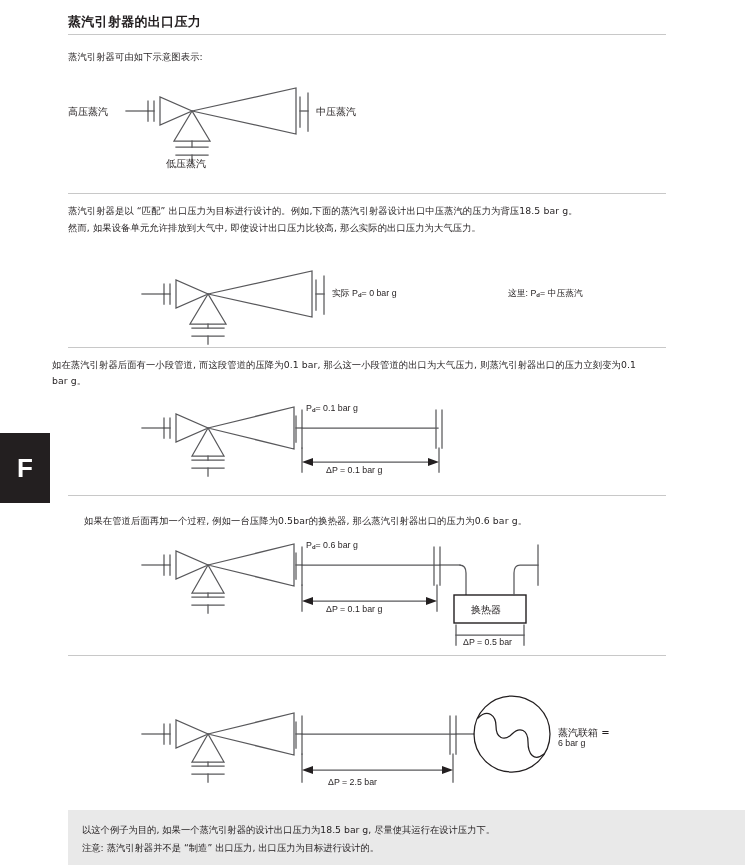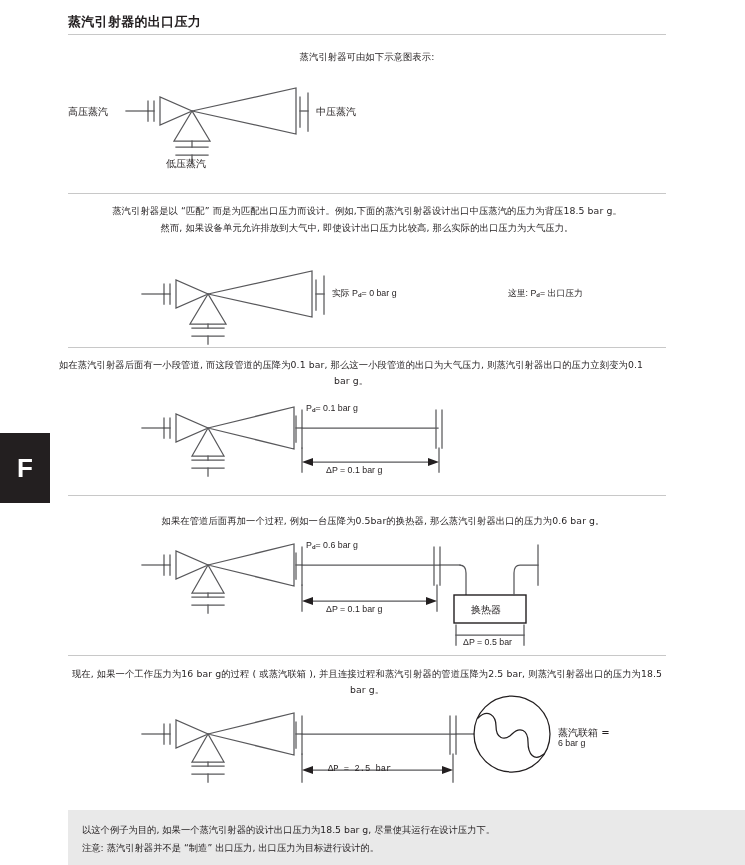--- a/index.html
+++ b/index.html
@@ -33,21 +33,21 @@
     color:#231f20;letter-spacing:0.3px;
   }
 
   hr.rule{
     border:0;border-top:1.6px solid #c8c8c8;margin:0;
     height:0;
   }
 
   p.body-text{
     font-size:9.3px;line-height:1.75;margin:0;
-    color:#231f20;letter-spacing:0.1px;text-align:center;
+    color:#231f20;letter-spacing:0.1px;
   }
 
   .note-box{
     position:absolute;left:68px;width:701px;
     background:#e9e9e9;
     box-sizing:border-box;
     padding:11px 14px 11px 14px;
   }
   .note-box p{font-size:9.3px;line-height:1.95;margin:0;color:#231f20;}
 
@@ -103,21 +103,21 @@
         <line x1="232" y1="36" x2="240" y2="36"></line>
       </g>
     </svg>
     <span class="dg-label" style="left:0px;top:30px;">高压蒸汽</span>
     <span class="dg-label" style="left:248px;top:30px;">中压蒸汽</span>
     <span class="dg-label" style="left:98px;top:82px;">低压蒸汽</span>
   </div>
 
   <hr class="rule abs" style="left:68px;top:193px;width:598px;">
 
-  <p class="body-text abs" style="left:68px;top:203px;width:598px;">蒸汽引射器是以 “匹配” 而是为匹配出口压力而设计。例如,下面的蒸汽引射器设计出口中压蒸汽的压力为背压18.5 bar g。</p>
+  <p class="body-text abs" style="left:68px;top:203px;width:598px;">蒸汽引射器是以 “匹配” 出口压力为目标进行设计的。例如,下面的蒸汽引射器设计出口中压蒸汽的压力为背压18.5 bar g。</p>
   <p class="body-text abs" style="left:68px;top:220px;width:598px;">然而, 如果设备单元允许排放到大气中, 即使设计出口压力比较高, 那么实际的出口压力为大气压力。</p>
 
   <div class="abs" style="left:68px;top:258px;width:598px;height:70px;">
     <svg width="598" height="70" viewBox="0 0 598 70">
       <g stroke="#58585b" stroke-width="1.25" fill="none" stroke-linecap="square">
         <line x1="74" y1="36" x2="96" y2="36"></line>
         <line x1="96" y1="26" x2="96" y2="46"></line>
         <line x1="102" y1="26" x2="102" y2="46"></line>
         <line x1="96" y1="36" x2="102" y2="36"></line>
         <path d="M 108 22 L 108 50 L 140 36 Z"></path>
@@ -126,21 +126,21 @@
         <line x1="140" y1="66" x2="140" y2="70"></line>
         <line x1="124" y1="70" x2="156" y2="70"></line>
         <line x1="124" y1="78" x2="156" y2="78"></line>
         <line x1="140" y1="78" x2="140" y2="86"></line>
         <line x1="248" y1="22" x2="248" y2="52"></line>
         <line x1="256" y1="18" x2="256" y2="56"></line>
         <line x1="248" y1="36" x2="256" y2="36"></line>
       </g>
     </svg>
     <span class="dg-label eq" style="left:264px;top:30px;"><span>实际 P</span><b><span><sub>d</sub></span></b><span>= 0 bar g</span></span>
-    <span class="dg-label eq" style="left:440px;top:30px;"><span>这里:  P</span><b><sub>d</sub></b><span>= 出口压力</span></span>
+    <span class="dg-label eq" style="left:440px;top:30px;"><span>这里:  P</span><b><sub>d</sub></b><span>= 中压蒸汽</span></span>
   </div>
 
   <hr class="rule abs" style="left:68px;top:347px;width:598px;">
 
   <p class="body-text abs" style="left:52px;top:357px;width:598px;">如在蒸汽引射器后面有一小段管道, 而这段管道的压降为0.1 bar, 那么这一小段管道的出口为大气压力, 则蒸汽引射器出口的压力立刻变为0.1 bar g。</p>
 
   <div class="abs" style="left:68px;top:400px;width:598px;height:90px;">
     <svg width="598" height="90" viewBox="0 0 598 90">
       <g stroke="#58585b" stroke-width="1.25" fill="none" stroke-linecap="square">
 
@@ -231,21 +231,20 @@
       </g>
     </svg>
     <span class="dg-label eq" style="left:238px;top:7px;"><span>P</span><b><sub>d</sub></b><span>= 0.6 bar g</span></span>
     <span class="dg-label eq" style="left:258px;top:71px;">ΔP = 0.1 bar g</span>
     <span class="dg-label" style="left:403px;top:70px;">换热器</span>
     <span class="dg-label eq" style="left:395px;top:104px;">ΔP = 0.5 bar</span>
   </div>
 
   <hr class="rule abs" style="left:68px;top:655px;width:598px;">
 
-  <p class="body-text abs" style="left:68px;top:666px;width:598px;">现在, 如果一个工作压力为16 bar g的过程 ( 或蒸汽联箱 ), 并且连接过程和蒸汽引射器的管道压降为2.5 bar, 则蒸汽引射器出口的压力为18.5 bar g。</p>
 
   <div class="abs" style="left:68px;top:692px;width:598px;height:105px;">
     <svg width="598" height="105" viewBox="0 0 598 105">
       <g stroke="#58585b" stroke-width="1.25" fill="none" stroke-linecap="square">
 
         <line x1="74" y1="42" x2="96" y2="42"></line>
         <line x1="96" y1="32" x2="96" y2="52"></line>
         <line x1="102" y1="32" x2="102" y2="52"></line>
         <line x1="96" y1="42" x2="102" y2="42"></line>
         <path d="M 108 28 L 108 56 L 140 42 Z"></path>
@@ -273,21 +272,21 @@
 
         <line x1="234" y1="62" x2="234" y2="90"></line>
         <line x1="385" y1="62" x2="385" y2="90"></line>
         <line x1="238" y1="78" x2="381" y2="78"></line>
       </g>
       <g fill="#231f20" stroke="none">
         <polygon points="234,78 245,74 245,82"></polygon>
         <polygon points="385,78 374,74 374,82"></polygon>
       </g>
     </svg>
-    <span class="dg-label eq" style="left:260px;top:72px;font-family:Liberation Mono, monospace;">ΔP = 2.5 bar</span>
+    <span class="dg-label eq" style="left:260px;top:85px;">ΔP = 2.5 bar</span>
     <span class="dg-label" style="left:490px;top:34px;">蒸汽联箱 =</span>
     <span class="dg-label eq" style="left:490px;top:46px;">6 bar g</span>
   </div>
 
   <div class="note-box" style="top:810px;height:55px;">
     <p>以这个例子为目的, 如果一个蒸汽引射器的设计出口压力为18.5 bar g, 尽量使其运行在设计压力下。</p>
     <p>注意: 蒸汽引射器并不是 “制造” 出口压力, 出口压力为目标进行设计的。</p>
   </div>
 
 </div>

